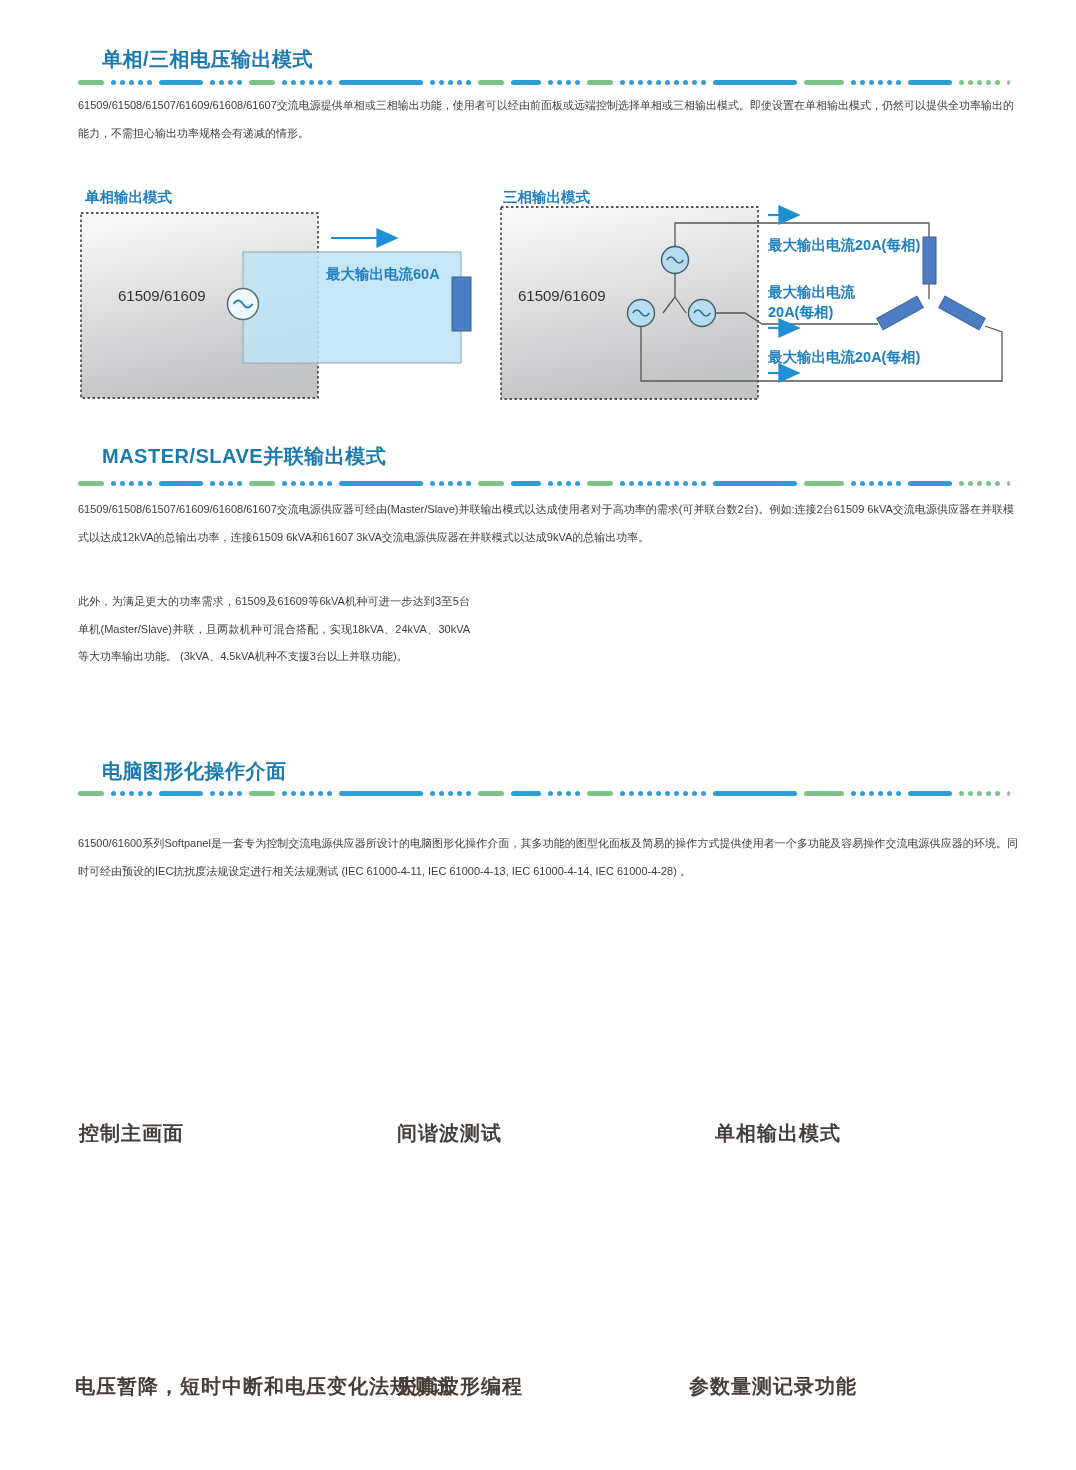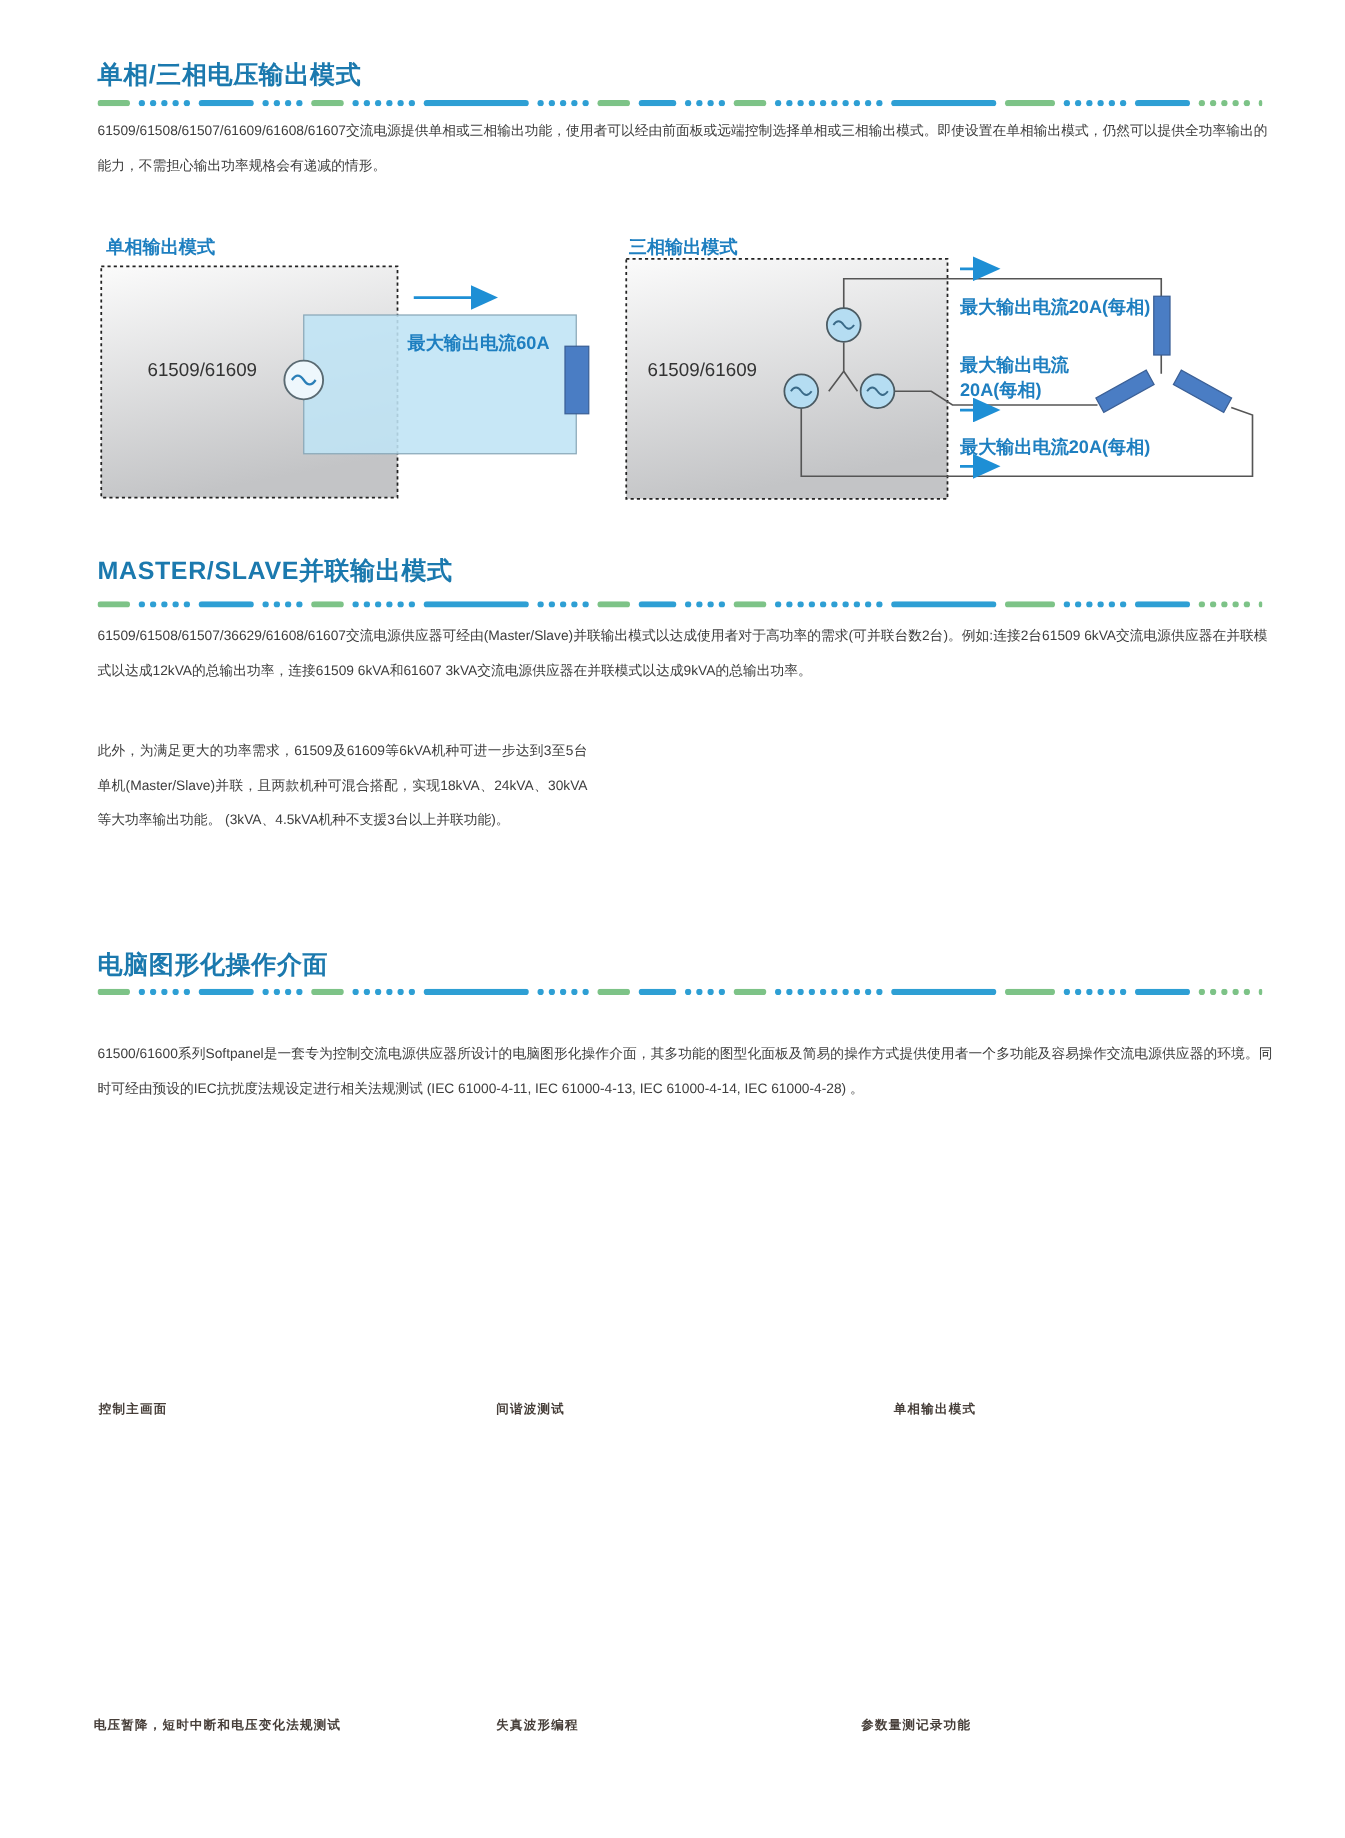--- a/index.html
+++ b/index.html
@@ -1,20 +1,20 @@
 <!DOCTYPE html>
 <html><head><meta charset="utf-8">
 <style>
 * { margin:0; padding:0; box-sizing:border-box; }
 html,body { width:1076px; background:#fff; }
 body { font-family:"Liberation Sans",sans-serif; position:relative; height:1470px; }
 .abs { position:absolute; }
-.sec-title { color:#1b79ae; font-size:20px; font-weight:bold; letter-spacing:0.5px; }
+.sec-title { color:#1b79ae; font-size:20px; font-weight:bold; letter-spacing:0.5px;margin-left:24px; }
 .para { font-size:11px; line-height:27.5px; color:#3d3d3d; text-align:justify; }
-.cap { font-size:10px; font-weight:bold; color:#463e39; letter-spacing:1px; }
+.cap { font-size:20px; font-weight:bold; color:#463e39; letter-spacing:1px; }
 </style></head>
 <body>
 
 <div class="abs sec-title" style="left:78px; top:46px;">单相/三相电压输出模式</div>
 <svg class="abs" style="left:78px; top:80px;" width="932" height="5">
     <rect x="0" y="0" width="26" height="5" rx="2.5" fill="#7dc387"></rect>
     <circle cx="35.5" cy="2.5" r="2.5" fill="#2e9fd4"></circle>
     <circle cx="44.5" cy="2.5" r="2.5" fill="#2e9fd4"></circle>
     <circle cx="53.5" cy="2.5" r="2.5" fill="#2e9fd4"></circle>
     <circle cx="62.5" cy="2.5" r="2.5" fill="#2e9fd4"></circle>
@@ -184,21 +184,21 @@
     <circle cx="811.5" cy="2.5" r="2.5" fill="#2e9fd4"></circle>
     <circle cx="820.5" cy="2.5" r="2.5" fill="#2e9fd4"></circle>
     <rect x="830" y="0" width="44" height="5" rx="2.5" fill="#2e9fd4"></rect>
     <circle cx="883.5" cy="2.5" r="2.5" fill="#7dc387"></circle>
     <circle cx="892.5" cy="2.5" r="2.5" fill="#7dc387"></circle>
     <circle cx="901.5" cy="2.5" r="2.5" fill="#7dc387"></circle>
     <circle cx="910.5" cy="2.5" r="2.5" fill="#7dc387"></circle>
     <circle cx="919.5" cy="2.5" r="2.5" fill="#7dc387"></circle>
     <rect x="929" y="0" width="3" height="5" rx="2.5" fill="#7dc387"></rect>
   </svg>
-<div class="abs para" style="left:78px; top:496px; width:936px;">61509/61508/61507/36629/61608/61607交流电源供应器可经由(Master/Slave)并联输出模式以达成使用者对于高功率的需求(可并联台数2台)。例如:连接2台61509 6kVA交流电源供应器在并联模式以达成12kVA的总输出功率，连接61509 6kVA和61607 3kVA交流电源供应器在并联模式以达成9kVA的总输出功率。</div>
+<div class="abs para" style="left:78px; top:496px; width:936px;">61509/61508/61507/61609/61608/61607交流电源供应器可经由(Master/Slave)并联输出模式以达成使用者对于高功率的需求(可并联台数2台)。例如:连接2台61509 6kVA交流电源供应器在并联模式以达成12kVA的总输出功率，连接61509 6kVA和61607 3kVA交流电源供应器在并联模式以达成9kVA的总输出功率。</div>
 <div class="abs para" style="left:78px; top:588px; width:392px;">此外，为满足更大的功率需求，61509及61609等6kVA机种可进一步达到3至5台单机(Master/Slave)并联，且两款机种可混合搭配，实现18kVA、24kVA、30kVA等大功率输出功能。 (3kVA、4.5kVA机种不支援3台以上并联功能)。</div>
 
 <svg class="abs" style="left:460px; top:580px;" width="600" height="160" viewBox="460 580 600 160">
 <rect x="480" y="600" width="560" height="120" fill="none"></rect>
 </svg>
 
 <div class="abs sec-title" style="left:78px; top:758px;">电脑图形化操作介面</div>
 <svg class="abs" style="left:78px; top:791px;" width="932" height="5">
     <rect x="0" y="0" width="26" height="5" rx="2.5" fill="#7dc387"></rect>
     <circle cx="35.5" cy="2.5" r="2.5" fill="#2e9fd4"></circle>

